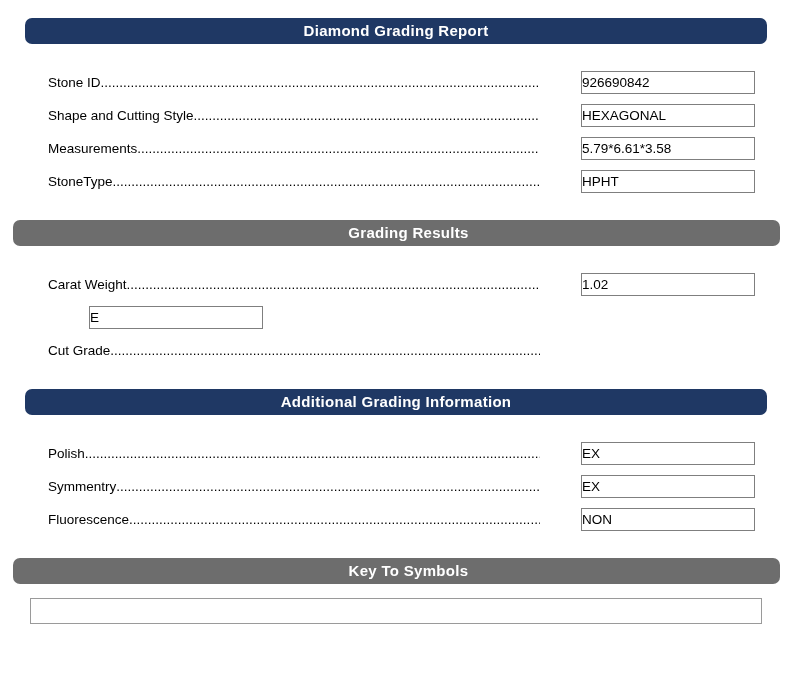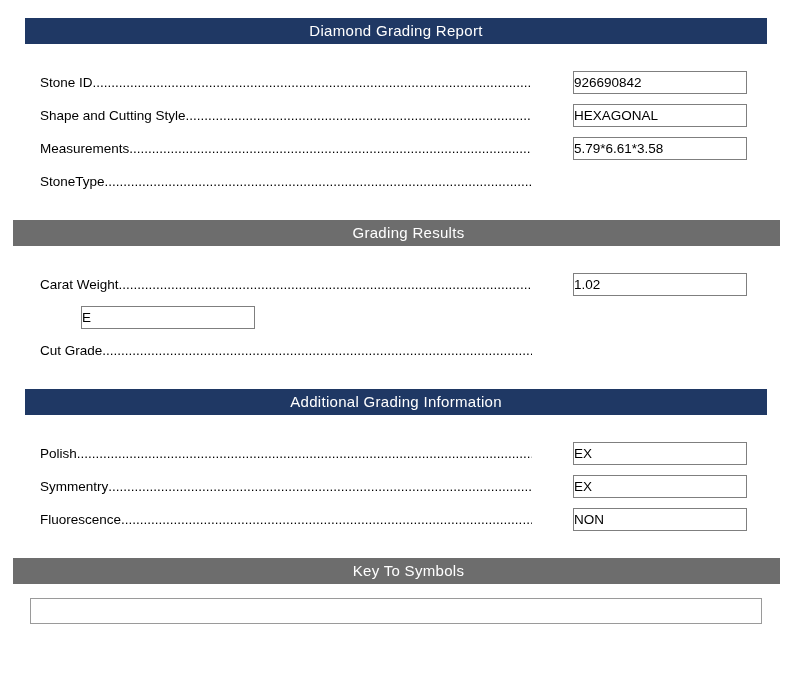--- a/index.html
+++ b/index.html
@@ -18,30 +18,32 @@
     box-sizing: border-box;
     padding-top: 18px;
   }
   .section-header {
     width: 742px;
     margin: 0 auto;
     height: 26px;
     line-height: 26px;
     text-align: center;
     color: #ffffff;
-    font-weight: normal;
+    font-weight: bold;
     font-size: 15px;
     letter-spacing: 0.3px;
+    border-radius: 7px;
   }
   .section-header.navy { background: #1F3864; }
   .section-header.gray { background: #6D6D6D; padding-left: 25px; }
 
   .rows {
     margin-top: 22px;
     margin-bottom: 22px;
+    padding-left: 8px;
   }
   .field-row {
     height: 33px;
     display: flex;
     align-items: center;
     padding-left: 40px;
     box-sizing: border-box;
   }
   .label-wrap {
     width: 492px;
@@ -109,20 +111,21 @@
         <span class="dots"></span>
       </span>
       <span class="value-box">5.79*6.61*3.58</span>
     </div>
 
     <div class="field-row">
       <span class="label-wrap">
         <span class="field-label">StoneType</span>
         <span class="dots"></span>
       </span>
+      <span class="value-box">HPHT</span>
     </div>
 
   </div>
 
   <div class="section-header gray">Grading Results</div>
 
   <div class="rows">
 
     <div class="field-row">
       <span class="label-wrap">

